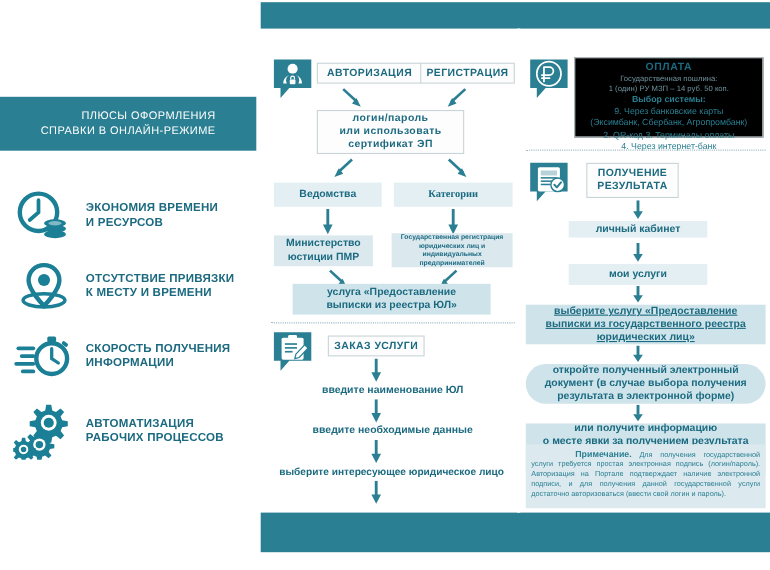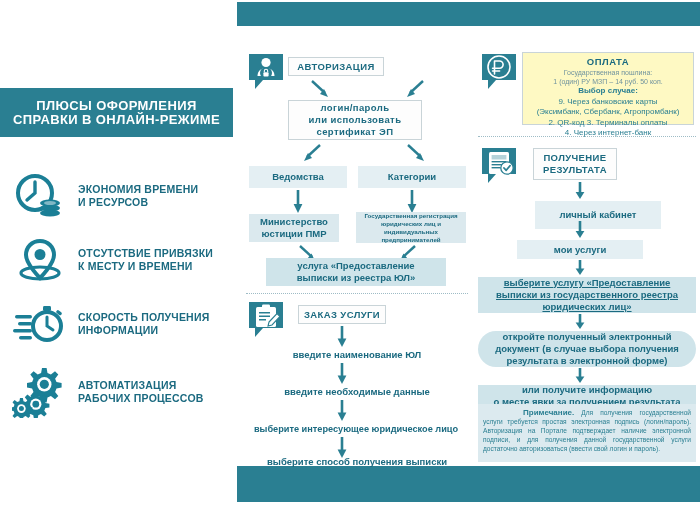--- a/index.html
+++ b/index.html
@@ -52,25 +52,25 @@
     position: absolute;
     left: 0; top: 88px;
     width: 233px; height: 49px;
     background: #2a7f92;
     display: flex;
     align-items: center;
     justify-content: center;
   }
   .left-header-text {
     color: #ffffff;
-    font-size: 13px;
-    font-weight: bold;
+    font-size: 10px;
+    font-weight: normal;
     letter-spacing: 0.4px;
     line-height: 14px;
-    text-align: center;
+    text-align: right;
     white-space: pre-line;
   }
   .benefit {
     position: absolute;
     left: 12px;
     width: 218px;
     display: flex;
     align-items: center;
   }
   .benefit .bicon {
@@ -159,21 +159,21 @@
   .dot-sep {
     position: absolute;
     height: 1px;
     border-top: 1px dotted #9ebcc6;
   }
 
   
   .pay-box {
     position: absolute;
     border: 1px solid #c9d4d8;
-    background: #fef9c3;
+    background: #000000;
     box-sizing: border-box;
     padding: 3px 4px 4px 4px;
     text-align: center;
   }
   .pay-title {
     color: #1b6a80;
     font-size: 9.5px;
     font-weight: bold;
     letter-spacing: 0.5px;
     line-height: 12px;
@@ -293,20 +293,21 @@
       <path d="M2 2 h34 v26 h-20 l-8 9 v-9 h-6 z" fill="#2a7f92"></path>
       <circle cx="19" cy="10.5" r="4.6" fill="#ffffff"></circle>
       <path d="M10.5 24 c0-5.2 3.8-8 8.5-8 s8.5 2.8 8.5 8 z" fill="#ffffff"></path>
       <circle cx="19" cy="21" r="6" fill="#2a7f92"></circle>
       <rect x="16.4" y="20.2" width="5.2" height="4.4" rx="1" fill="#ffffff"></rect>
       <path d="M17.3 20.2 v-1.3 a1.7 1.7 0 0 1 3.4 0 v1.3" fill="none" stroke="#ffffff" stroke-width="1.1"></path>
     </svg>
   </div>
 
   <div class="outline-box" style="left:288px; top:57px; width:96px; height:19px;">АВТОРИЗАЦИЯ</div>
+  <div class="outline-box" style="left:382px; top:57px; width:86px; height:19px;">РЕГИСТРАЦИЯ</div>
 
   <div class="arrow-d" style="left:309px; top:78px;">
     <svg width="24" height="22" viewBox="0 0 24 22">
       <path d="M3 3 L16 15" stroke="#2a7f92" stroke-width="2.4" fill="none"></path>
       <path d="M19 19 L11 16 L15 11 Z" fill="#2a7f92"></path>
     </svg>
   </div>
   <div class="arrow-d" style="left:402px; top:78px;">
     <svg width="24" height="22" viewBox="0 0 24 22">
       <path d="M21 3 L8 15" stroke="#2a7f92" stroke-width="2.4" fill="none"></path>
@@ -325,21 +326,21 @@
     </svg>
   </div>
   <div class="arrow-d" style="left:405px; top:142px;">
     <svg width="24" height="22" viewBox="0 0 24 22">
       <path d="M3 3 L16 15" stroke="#2a7f92" stroke-width="2.4" fill="none"></path>
       <path d="M19 19 L11 16 L15 11 Z" fill="#2a7f92"></path>
     </svg>
   </div>
 
   <div class="fill-box light" style="left:249px; top:166px; width:98px; height:22px;">Ведомства</div>
-  <div class="fill-box light" style="left:358px; top:166px; width:108px; height:22px;">Категории</div>
+  <div class="fill-box light" style="left:358px; top:166px; width:108px; height:22px;font-family:Liberation Serif, serif;">Категории</div>
 
   <div class="arrow-v" style="left:293px; top:190px;">
     <svg width="10" height="24" viewBox="0 0 10 24">
       <path d="M5 0 L5 16" stroke="#2a7f92" stroke-width="2.6"></path>
       <path d="M5 23 L0.6 14 L9.4 14 Z" fill="#2a7f92"></path>
     </svg>
   </div>
   <div class="arrow-v" style="left:407px; top:190px;">
     <svg width="10" height="24" viewBox="0 0 10 24">
       <path d="M5 0 L5 16" stroke="#2a7f92" stroke-width="2.6"></path>
@@ -408,35 +409,34 @@
     </svg>
   </div>
   <div class="plain-text" style="left:241px; top:423px; width:230px; font-size:9.2px;">выберите интересующее юридическое лицо</div>
 
   <div class="arrow-v" style="left:337px; top:437px;">
     <svg width="10" height="22" viewBox="0 0 10 22">
       <path d="M5 0 L5 14" stroke="#2a7f92" stroke-width="2.6"></path>
       <path d="M5 21 L0.6 12.5 L9.4 12.5 Z" fill="#2a7f92"></path>
     </svg>
   </div>
-  <div class="plain-text" style="left:246px; top:456px; width:222px;">выберите  способ  получения  выписки</div>
 
   <div class="bubble-icon" style="left:480px; top:52px;">
     <svg width="38" height="40" viewBox="0 0 38 40">
       <path d="M2 2 h34 v26 h-20 l-8 9 v-9 h-6 z" fill="#2a7f92"></path>
       <circle cx="19" cy="15" r="11" fill="none" stroke="#ffffff" stroke-width="1.6"></circle>
       <path d="M14.5 9 h5 a3.6 3.6 0 0 1 0 7.2 h-5 M14.5 9 v13 M12.6 16.2 h7 M12.6 19 h7" fill="none" stroke="#ffffff" stroke-width="1.6" stroke-linecap="round"></path>
     </svg>
   </div>
 
   <div class="pay-box" style="left:522px; top:52px; width:172px; height:73px;">
     <div class="pay-title">ОПЛАТА</div>
     <div class="pay-sub">Государственная  пошлина:</div>
     <div class="pay-sub">1 (один) РУ МЗП  –  14 руб. 50 коп.</div>
-    <div class="pay-line b">Выбор случае:</div>
+    <div class="pay-line b">Выбор системы:</div>
     <div class="pay-line">9. Через банковские карты</div>
     <div class="pay-line">(Эксимбанк, Сбербанк, Агропромбанк)</div>
     <div class="pay-line">2. QR-код  3. Терминалы оплаты</div>
     <div class="pay-line">4. Через интернет-банк</div>
   </div>
 
   <div class="dot-sep" style="left:478px; top:136px; width:218px;"></div>
 
   <div class="bubble-icon" style="left:480px; top:146px;">
     <svg width="38" height="40" viewBox="0 0 38 40">
@@ -453,21 +453,21 @@
 
   <div class="outline-box" style="left:533px; top:148px; width:84px; height:32px;">ПОЛУЧЕНИЕ
 РЕЗУЛЬТАТА</div>
 
   <div class="arrow-v" style="left:575px; top:182px;">
     <svg width="10" height="18" viewBox="0 0 10 18">
       <path d="M5 0 L5 11" stroke="#2a7f92" stroke-width="2.6"></path>
       <path d="M5 17 L0.6 10 L9.4 10 Z" fill="#2a7f92"></path>
     </svg>
   </div>
-  <div class="fill-box light" style="left:535px; top:201px; width:126px; height:28px;">личный  кабинет</div>
+  <div class="fill-box light" style="left:517px; top:201px; width:126px; height:15px;">личный  кабинет</div>
 
   <div class="arrow-v" style="left:575px; top:221px;">
     <svg width="10" height="18" viewBox="0 0 10 18">
       <path d="M5 0 L5 11" stroke="#2a7f92" stroke-width="2.6"></path>
       <path d="M5 17 L0.6 10 L9.4 10 Z" fill="#2a7f92"></path>
     </svg>
   </div>
   <div class="fill-box light" style="left:517px; top:240px; width:126px; height:19px;">мои  услуги</div>
 
   <div class="arrow-v" style="left:575px; top:260px;">

